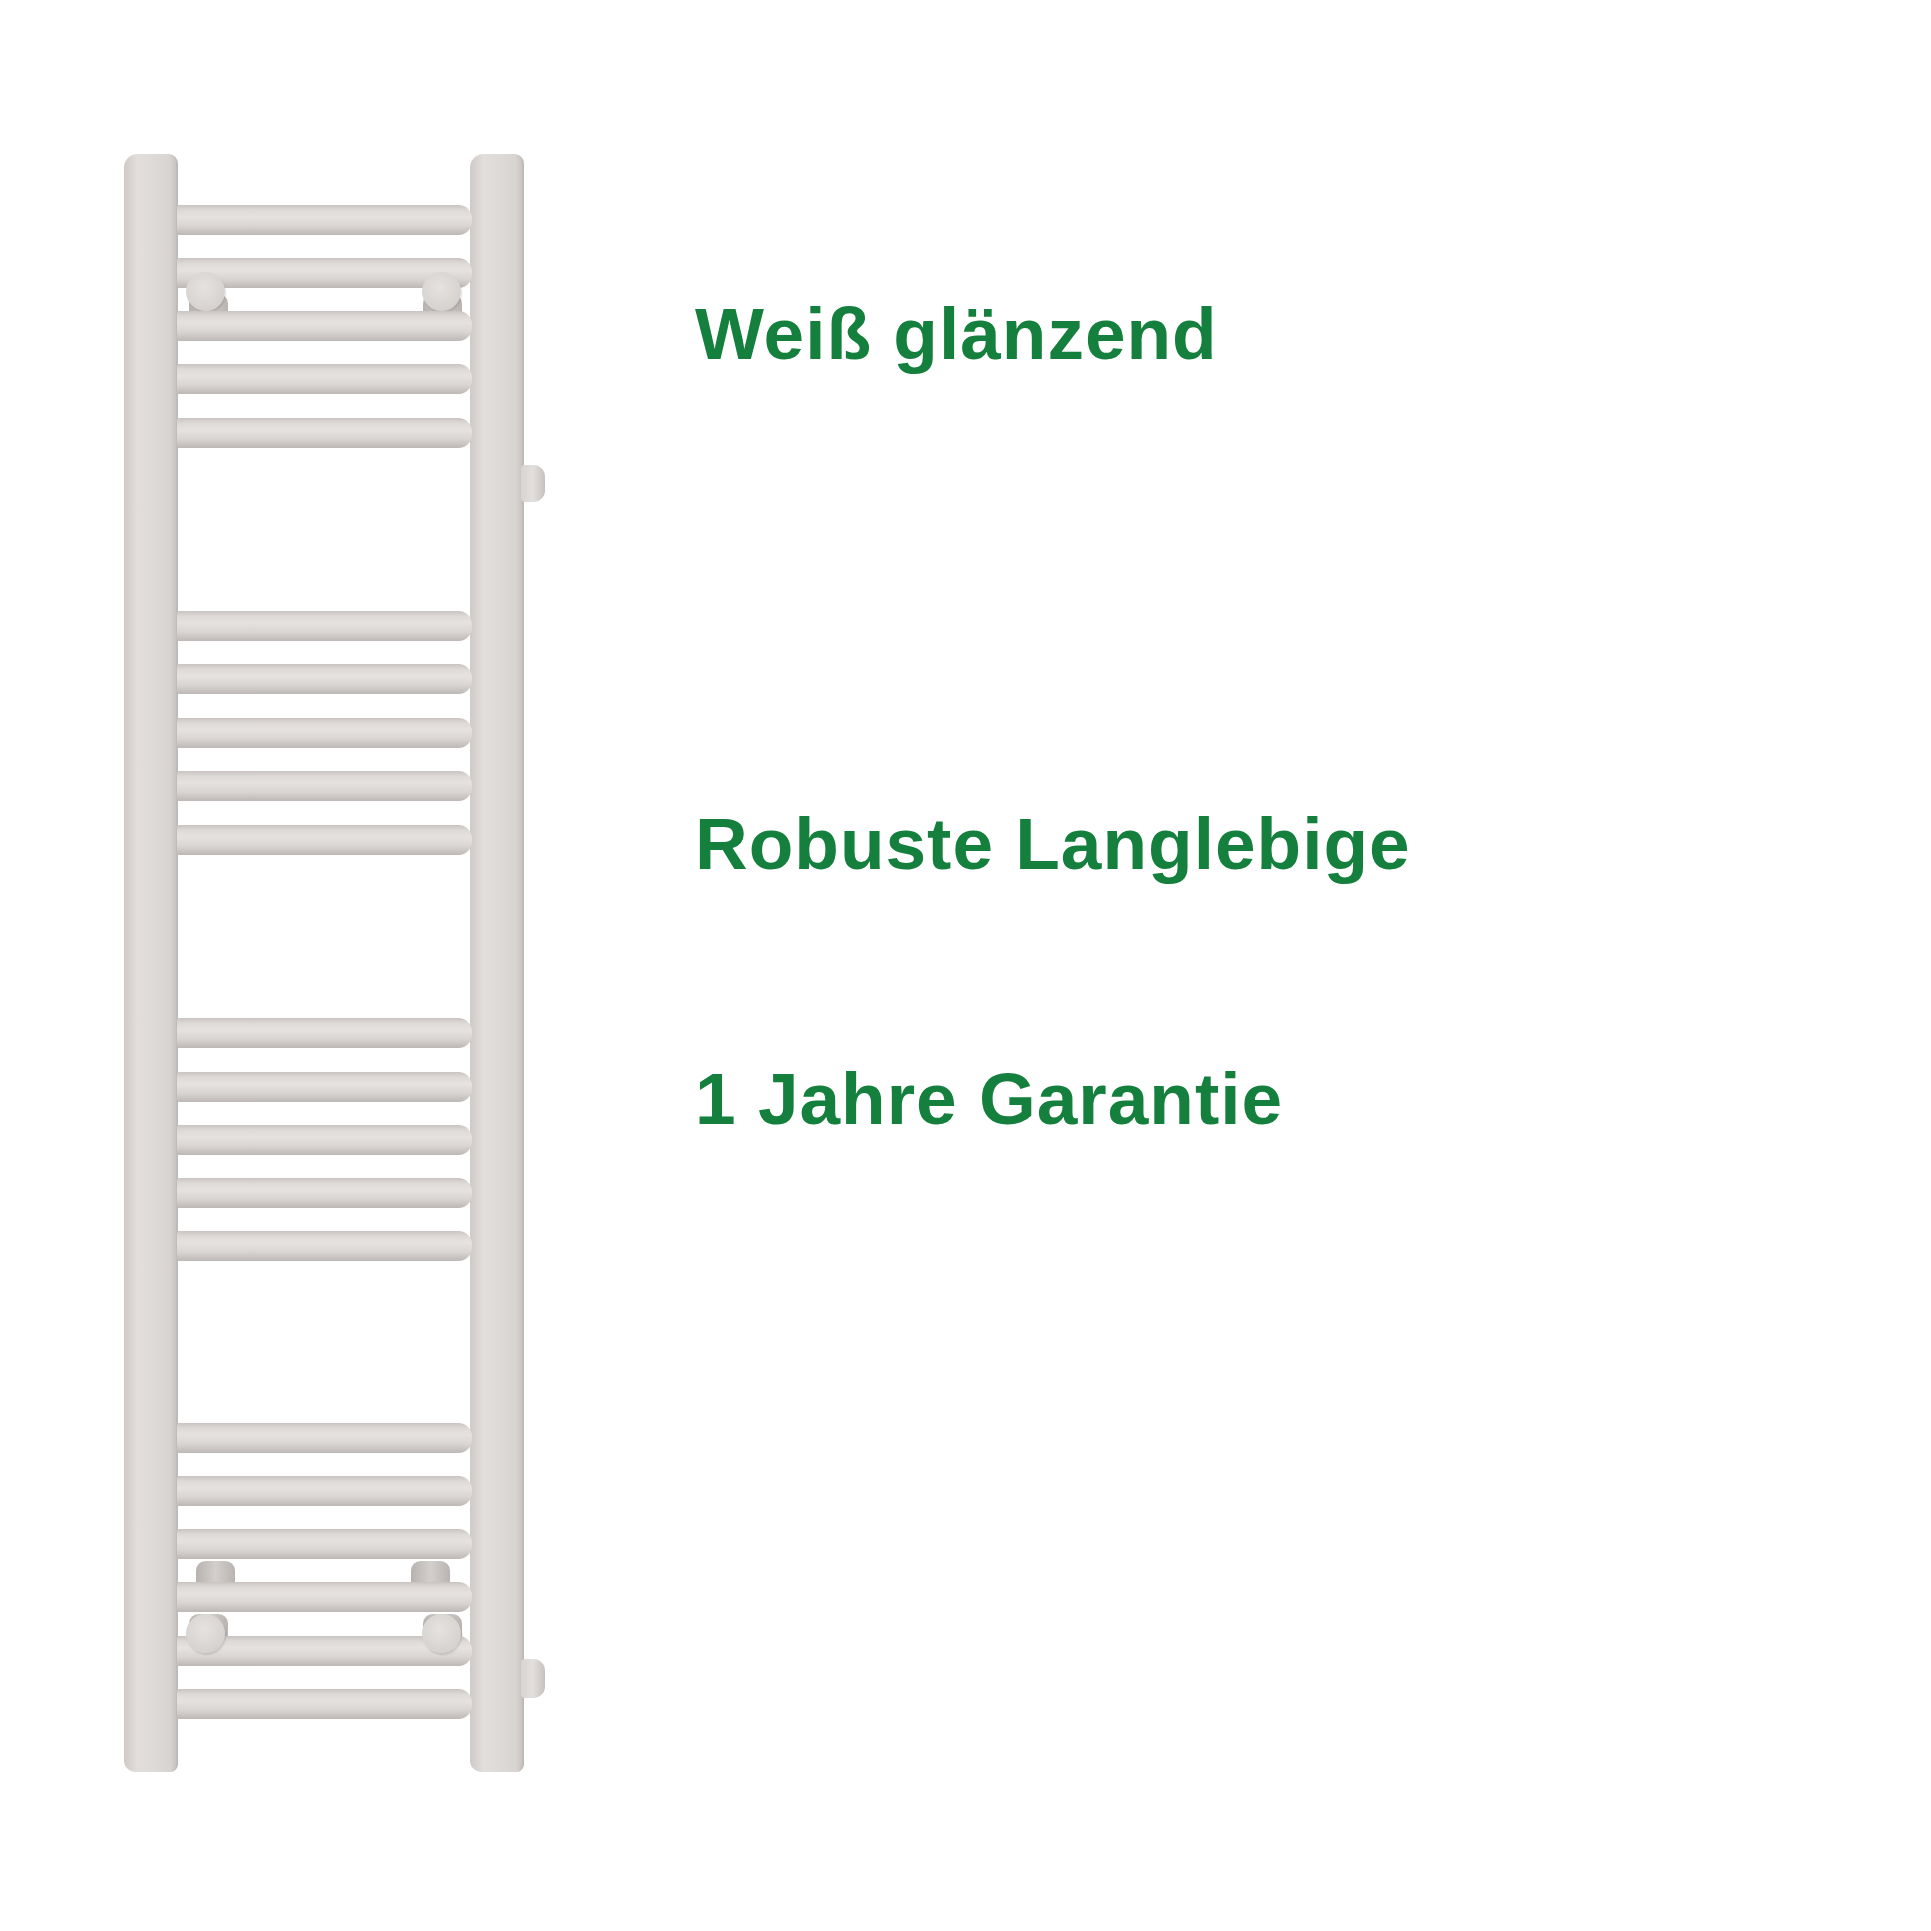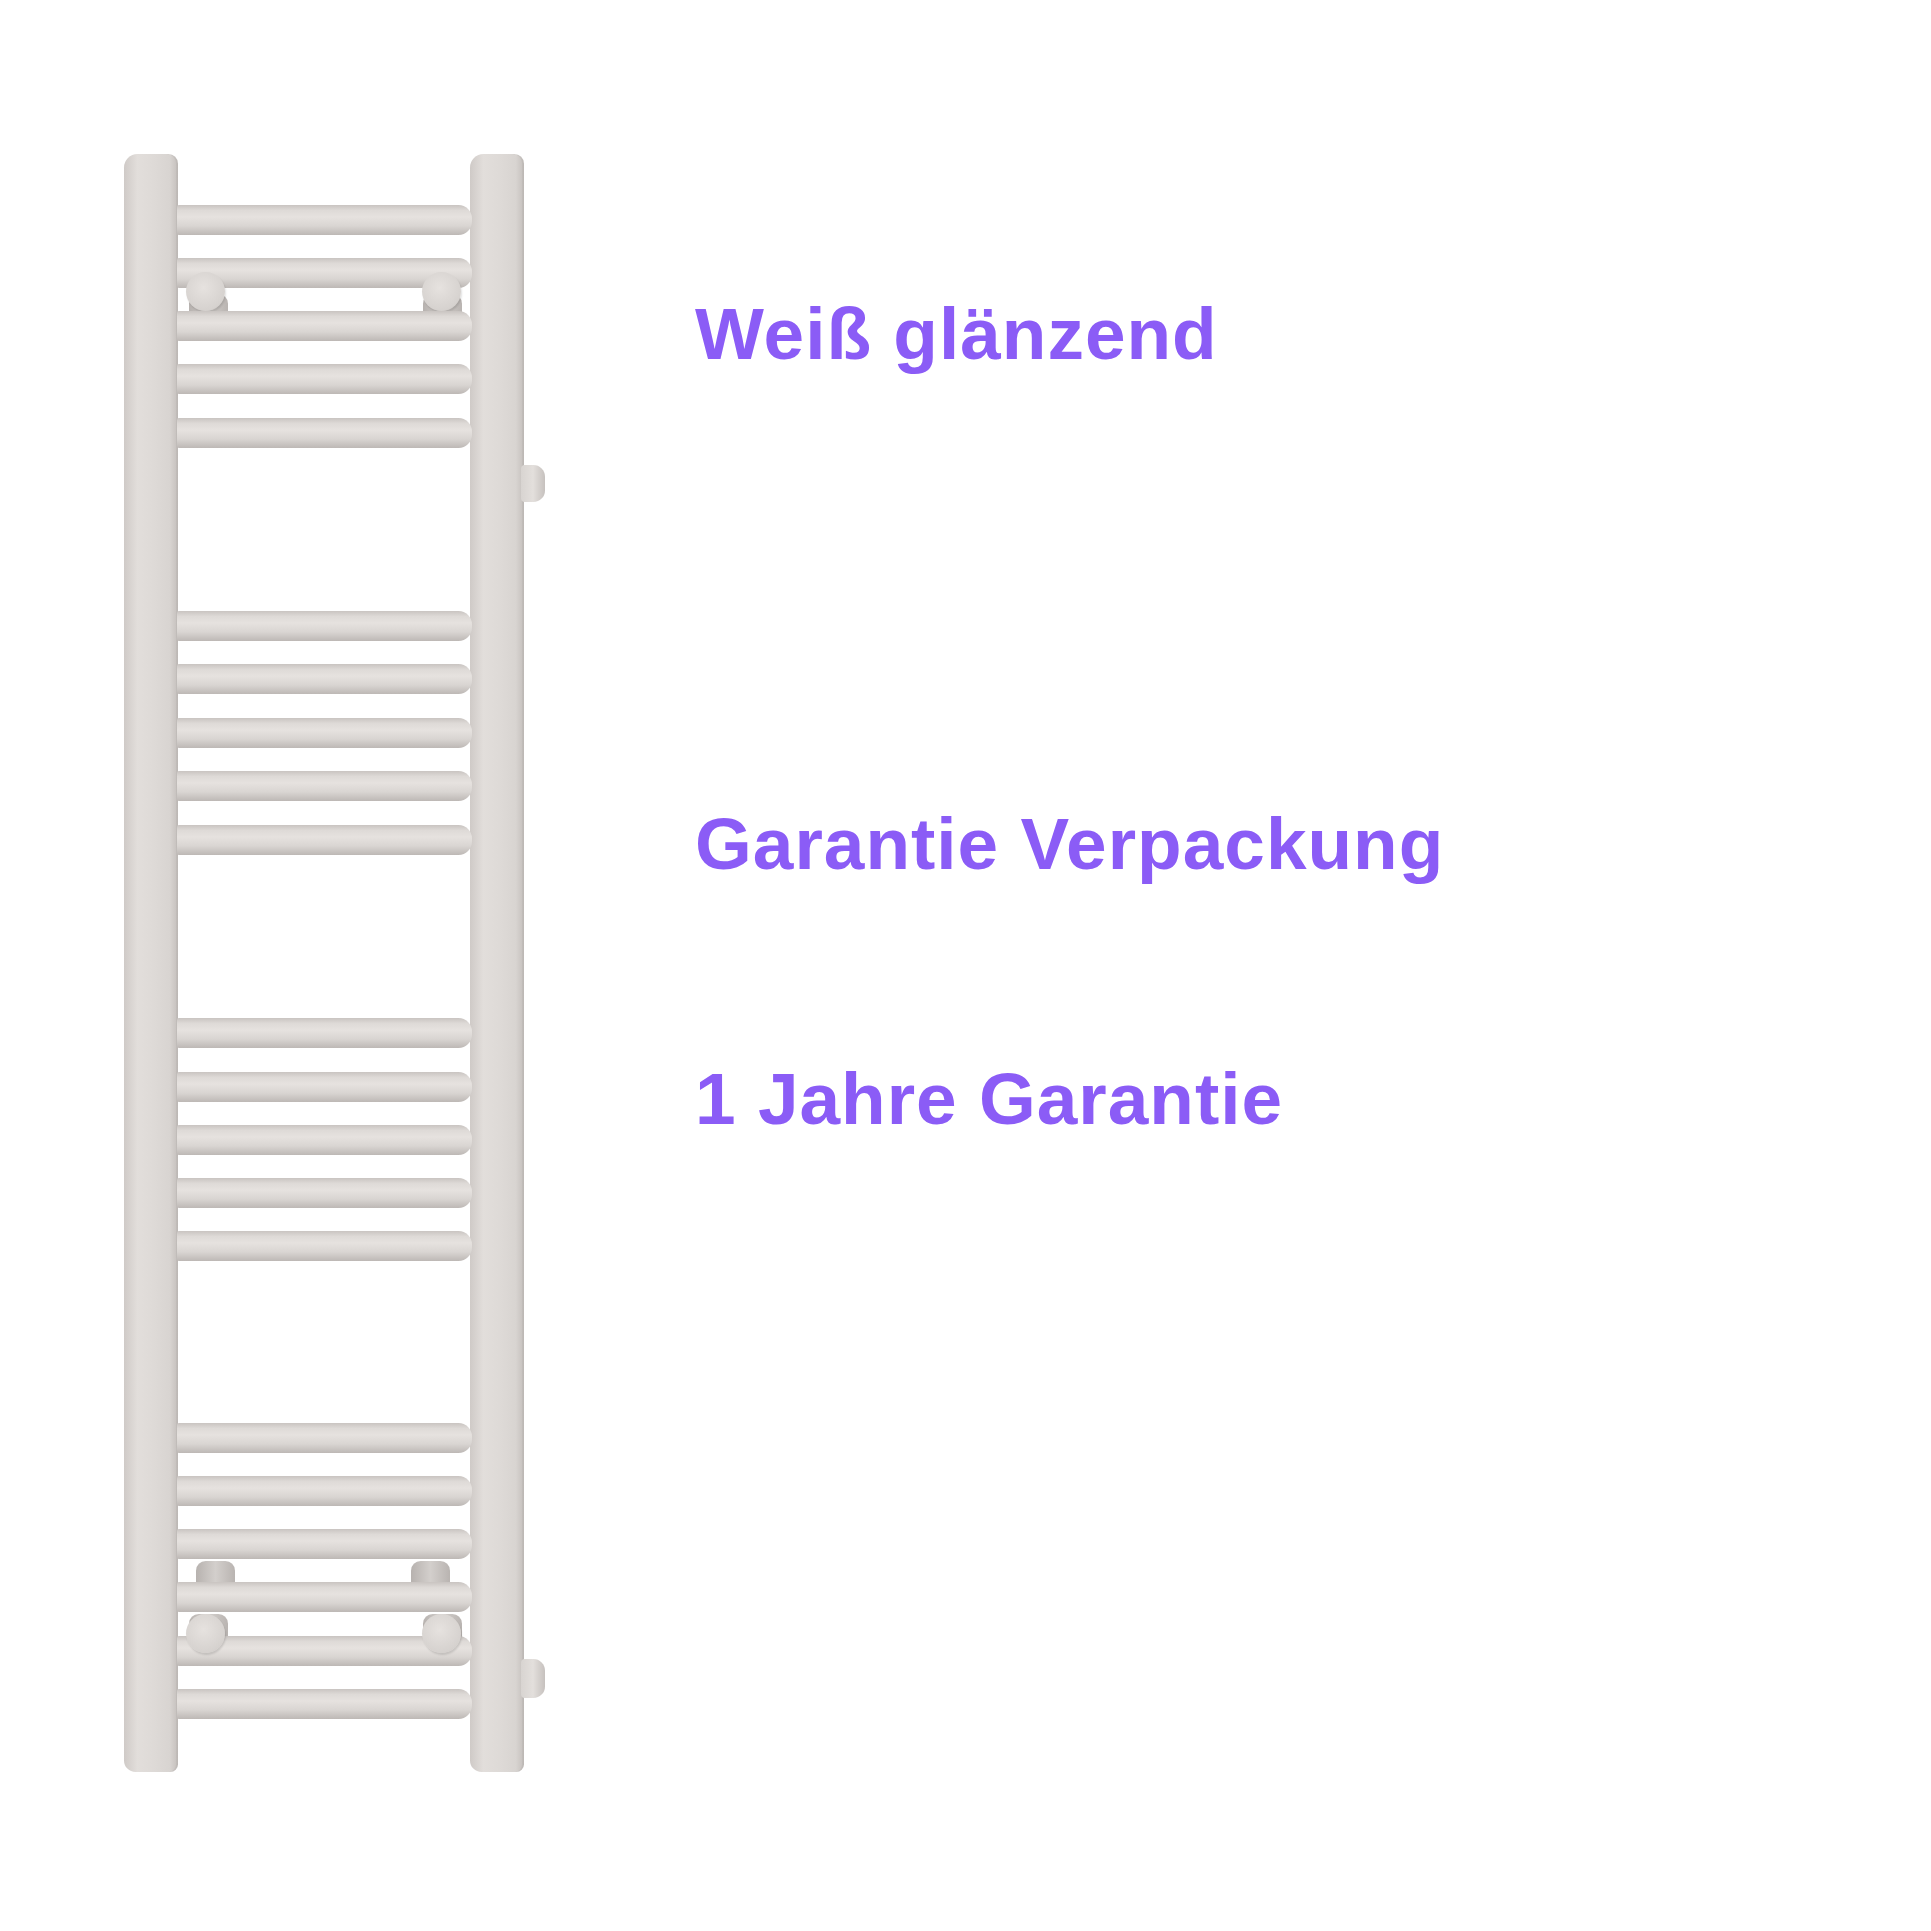--- a/index.html
+++ b/index.html
@@ -29,21 +29,21 @@
     box-shadow: 1px 1.9px 1.9px rgba(0,0,0,0.12);
   }
   .valve {
     position: absolute; width: 24px; height: 37px;
     background: linear-gradient(90deg, #d8d4d1, #e3dfdc 50%, #c6c1be);
     border-radius: 3.9px 11.6px 11.6px 3.9px;
   }
   .features { position: absolute; left: 695px; top: 0; width: 1217px; height: 1931px; }
   .feature {
     position: absolute; left: 0; margin: 0;
-    font-weight: bold; font-size: 73px; line-height: 1; color: #8b5cf6;
+    font-weight: bold; font-size: 73px; line-height: 1; color: #15803d;
     white-space: nowrap; letter-spacing: 1px;
   }
 </style>
 </head>
 <body>
 
 <div class="product">
   <div class="post left"></div>
   <div class="post right"></div>
 
@@ -80,16 +80,16 @@
   <div class="hook-stem" style="left:423px;top:1614px;height:39px"></div>
   <div class="bar" style="top:1636px"></div>
   <div class="hook-cap" style="left:186px;top:1614px"></div>
   <div class="hook-cap" style="left:422px;top:1614px"></div>
   <div class="bar" style="top:1689px"></div>
   <div class="valve" style="left:521px;top:1659px;height:39px"></div>
 </div>
 
 <div class="features">
   <p class="feature" style="top:297px">Weiß glänzend</p>
-  <p class="feature" style="top:807px">Garantie Verpackung</p>
+  <p class="feature" style="top:807px">Robuste Langlebige</p>
   <p class="feature" style="top:1062px">1 Jahre Garantie</p>
 </div>
 
 
 </body></html>

